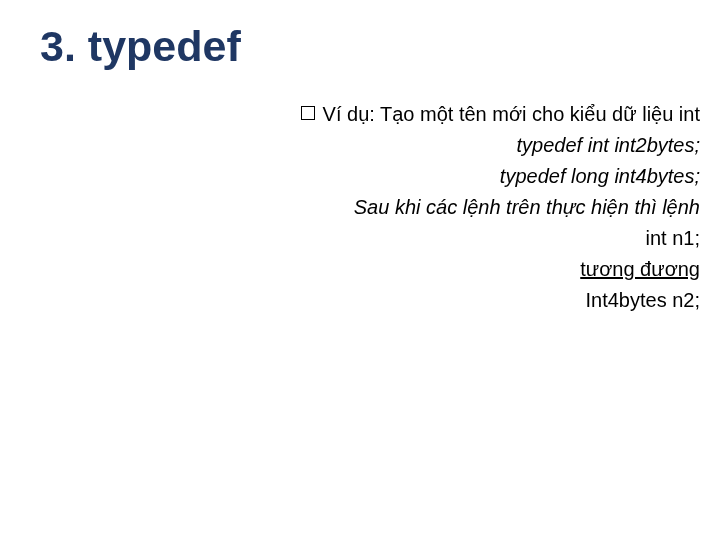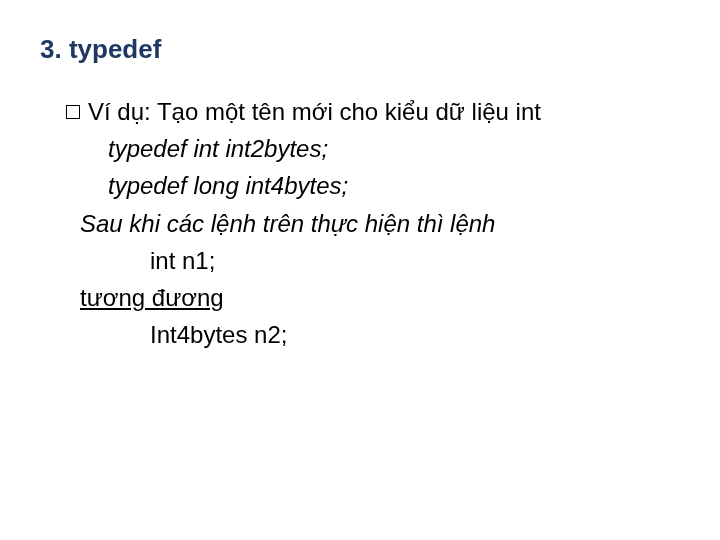--- a/index.html
+++ b/index.html
@@ -12,30 +12,31 @@
     color: #000000;
   }
   .slide {
     box-sizing: border-box;
     width: 720px;
     height: 540px;
     padding: 18px 20px 20px 40px;
     position: relative;
   }
   .title {
-    font-size: 26px;
+    font-size: 43px;
     font-weight: bold;
     color: #1f3763;
-    margin: 16px 0 28px 0;
+    margin: 4px 0 28px 0;
     letter-spacing: 0;
   }
   .body {
-    font-size: 24px;
+    font-size: 20px;
     line-height: 1.55;
     padding-left: 26px;
+    text-align: right;
   }
   .bullet-line {
     margin: 0;
     white-space: nowrap;
   }
   .bullet-box {
     display: inline-block;
     width: 14px;
     height: 14px;
     border: 1.5px solid #000;

